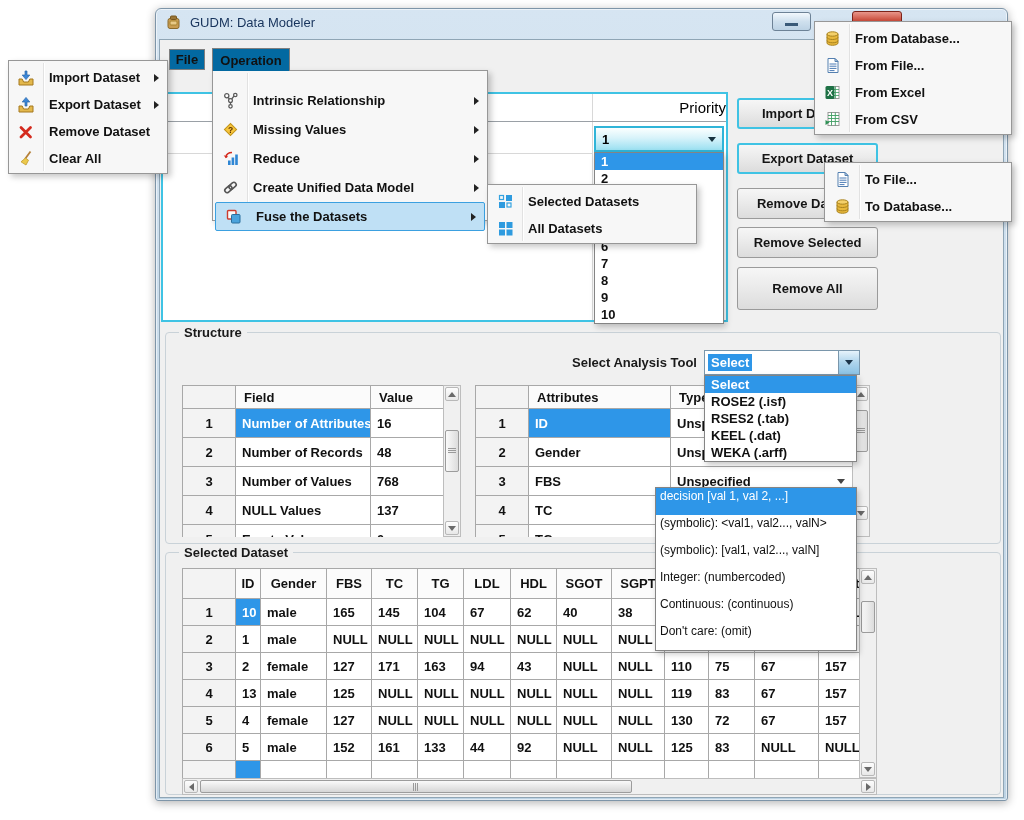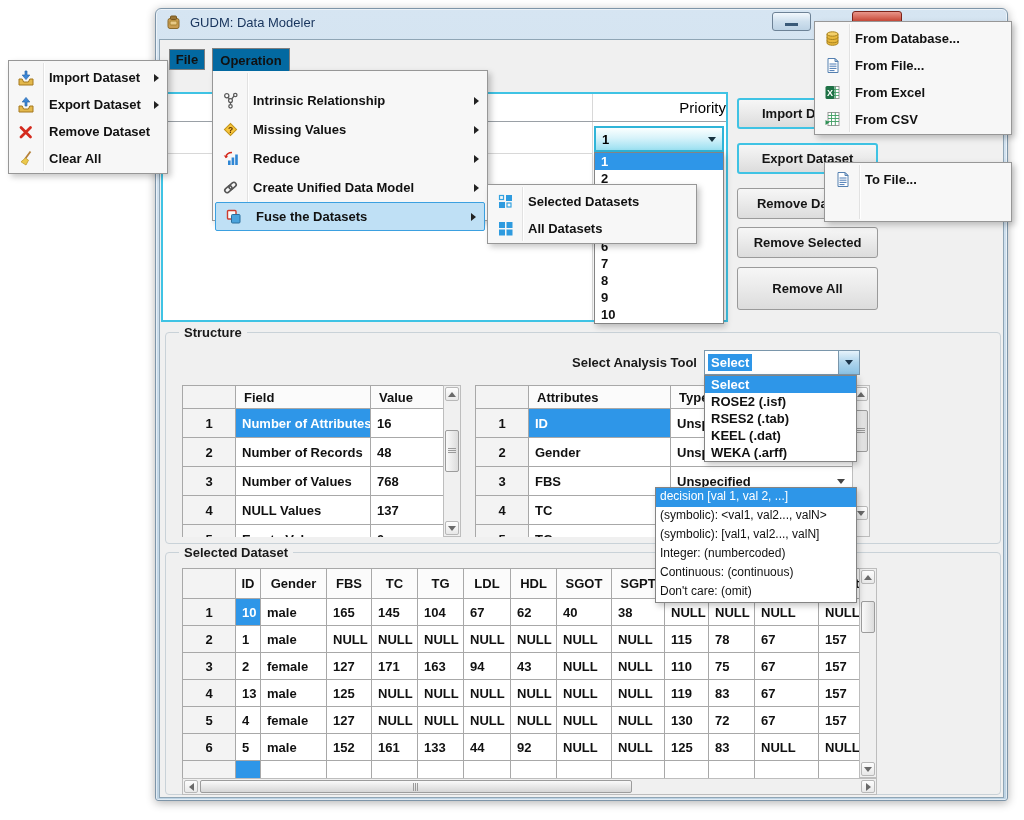--- a/index.html
+++ b/index.html
@@ -45,21 +45,21 @@
 .car { margin-left:auto; margin-right:6px; width:0; height:0;
   border-top:5px solid #16323f; border-left:4px solid transparent; border-right:4px solid transparent; }
 .combo-white { background:#fff; border:1px solid #7a96ab; display:flex; align-items:center; padding-left:3px; }
 .combo-btn { width:21px; align-self:stretch; margin-left:auto; background:linear-gradient(#e6f3fb,#aed4ec 50%,#8bc2e4);
   border-left:1px solid #7a96ab; display:flex; align-items:center; justify-content:center; }
 .sel-text { background:var(--selection-blue); color:#fff; font-size:13px; font-weight:600; padding:1px 3px; }
 .dd { background:#fff; border:1px solid #848484; box-shadow:2px 3px 6px rgba(0,0,0,.22); overflow:hidden; }
 .dd .dd-item { height:17px; line-height:17px; padding-left:6px; font-size:13px; font-weight:600;
   color:#111; white-space:nowrap; overflow:hidden; }
 .dd .dd-item:nth-of-type(1) { background:var(--selection-blue); color:#fff; }
-.dd.sm .dd-item { height:19px; line-height:16.5px; font-size:12px; font-weight:400; padding-left:4px; }
+.dd.sm .dd-item { height:27px; line-height:16.5px; font-size:12px; font-weight:400; padding-left:4px; }
 
 
 .gb { border:1px solid #c9d2d8; border-radius:4px; }
 .gb-lbl { background:#f0f0f0; padding:0 5px; font-size:13px; font-weight:600; color:#1a1a1a; white-space:nowrap; }
 .plain-lbl { font-size:13px; font-weight:600; color:#1a1a1a; white-space:nowrap; }
 
 
 table.tbl { border-collapse:collapse; table-layout:fixed; background:#fff; }
 .tbl th { background:#fbfbfb; border:1px solid #a8a8a8; font-size:13px; font-weight:600;
   padding:0; overflow:hidden; white-space:nowrap; color:#111; }
@@ -680,13 +680,23 @@
           <g stroke="#4a7ab5" stroke-width="1">
             <line x1="5.5" y1="7" x2="12.5" y2="7"></line>
             <line x1="5.5" y1="9.2" x2="12.5" y2="9.2"></line>
             <line x1="5.5" y1="11.4" x2="12.5" y2="11.4"></line>
             <line x1="5.5" y1="13.6" x2="10.5" y2="13.6"></line>
           </g>
         </svg>
       </span>
     <span class="lbl">To File...</span>
   </div>
+  <div class="mi">
+    <span class="ic">
+        <svg width="17" height="17" viewBox="0 0 17 17">
+          <path d="M3 4 v9 c0 1.3 2.5 2.3 5.5 2.3 s5.5 -1 5.5 -2.3 v-9 z" fill="#e8b83c" stroke="#a8821e"></path>
+          <ellipse cx="8.5" cy="4" rx="5.5" ry="2.2" fill="#f4d06a" stroke="#a8821e"></ellipse>
+          <path d="M3 7.3 c0 1.2 2.5 2.2 5.5 2.2 s5.5 -1 5.5 -2.2 M3 10.6 c0 1.2 2.5 2.2 5.5 2.2 s5.5 -1 5.5 -2.2" fill="none" stroke="#a8821e"></path>
+        </svg>
+      </span>
+    <span class="lbl">To Database...</span>
+  </div>
 </div>
 
 </body></html>

